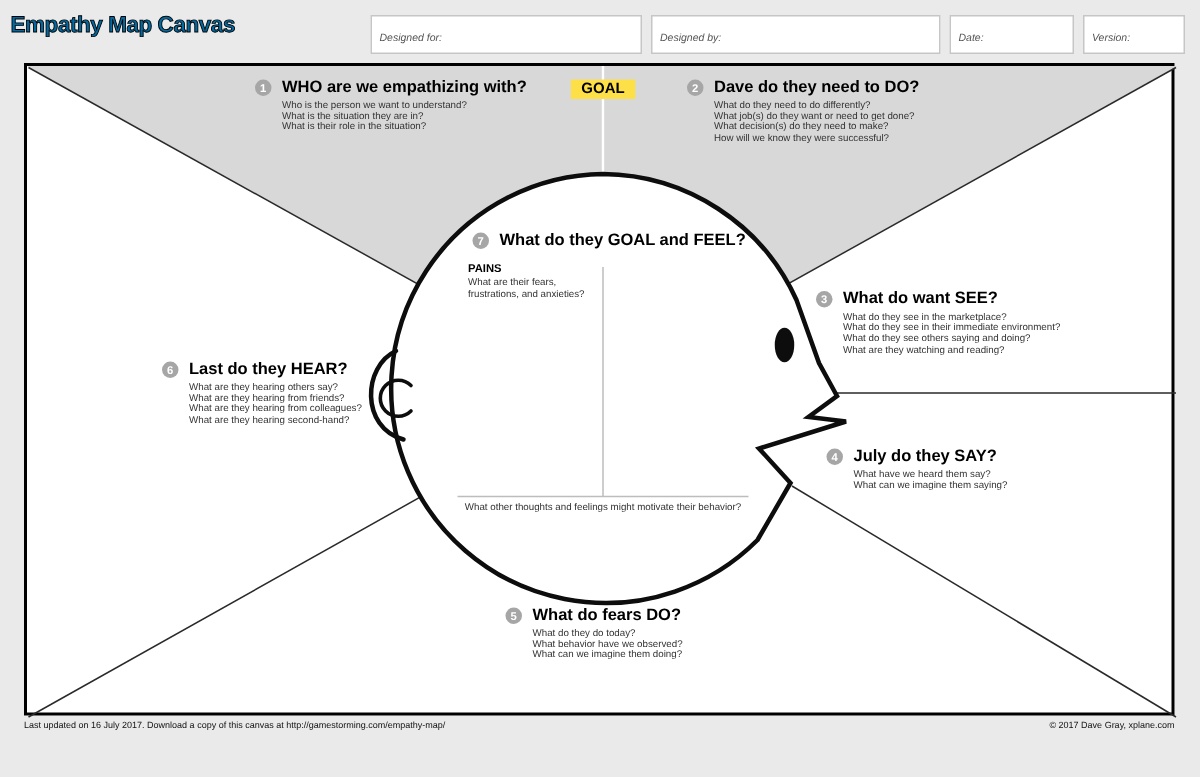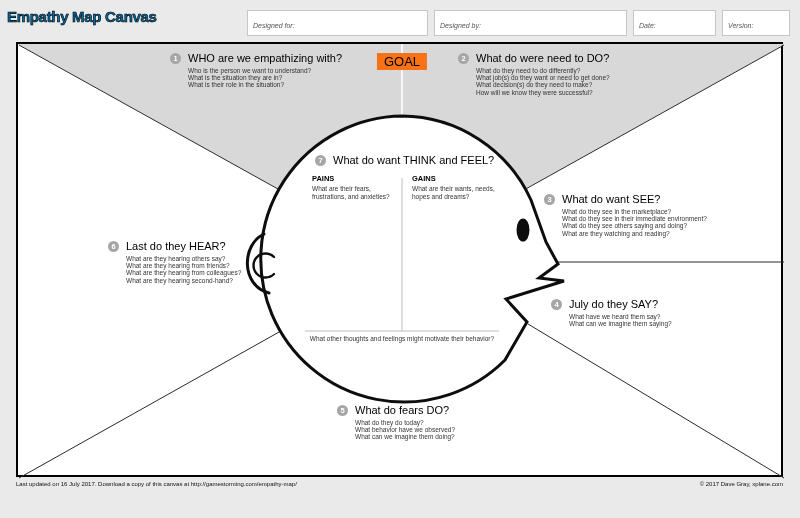--- a/index.html
+++ b/index.html
@@ -40,28 +40,28 @@
   
   .sec { position: absolute; }
   .sec-head { display: flex; align-items: center; gap: 7px; }
   .badge {
     width: 11px; height: 11px; border-radius: 50%;
     background: #a6a6a6; color: #fff;
     font-size: 7.5px; font-weight: 700;
     display: flex; align-items: center; justify-content: center;
     flex: 0 0 auto;
   }
-  .sec-title { font-size: 11px; font-weight: 400; color: #000; white-space: nowrap; }
+  .sec-title { font-size: 11px; font-weight: 700; color: #000; white-space: nowrap; }
   .qs { margin: 3px 0 0 18px; }
   .q { font-size: 6.5px; line-height: 7.2px; color: #333; white-space: nowrap; }
 
   .goal {
     position: absolute; left: 384px; top: 9px; transform: translateX(-50%);
-    background: #f97316; padding: 1px 7px;
-    font-size: 13px; font-weight: 400; color: #000;
+    background: #fde047; padding: 1px 7px;
+    font-size: 10px; font-weight: 700; color: #000;
   }
   .pg { position: absolute; }
   .pg-label { font-size: 7.5px; font-weight: 700; color: #000; }
   .pg-text  { font-size: 6.5px; line-height: 7.5px; color: #333; margin-top: 2px; }
   .thoughts {
     position: absolute; left: 384px; top: 291px; transform: translateX(-50%);
     font-size: 6.5px; color: #333; white-space: nowrap;
   }
 
   
@@ -125,43 +125,39 @@
     <div class="qs">
       <div class="q">Who is the person we want to understand?</div>
       <div class="q">What is the situation they are in?</div>
       <div class="q">What is their role in the situation?</div>
     </div>
   </div>
 
   <div class="sec" style="left:440px; top:8px;">
     <div class="sec-head">
       <span class="badge">2</span>
-      <span class="sec-title">What do were need to DO?</span>
+      <span class="sec-title">Dave do they need to DO?</span>
     </div>
     <div class="qs">
       <div class="q">What do they need to do differently?</div>
       <div class="q">What job(s) do they want or need to get done?</div>
       <div class="q">What decision(s) do they need to make?</div>
       <div class="q">How will we know they were successful?</div>
     </div>
   </div>
 
   <div class="sec" style="left:297px; top:110px;">
     <div class="sec-head">
       <span class="badge">7</span>
-      <span class="sec-title">What do want THINK and FEEL?</span>
+      <span class="sec-title">What do they GOAL and FEEL?</span>
     </div>
   </div>
   <div class="pg" style="left:294px; top:130px; width:92px;">
     <div class="pg-label">PAINS</div>
     <div class="pg-text">What are their fears, frustrations, and anxieties?</div>
-  </div>
-  <div class="pg" style="left:394px; top:130px; width:98px;">
-    <div class="pg-label">GAINS</div>
-    <div class="pg-text">What are their wants, needs, hopes and dreams?</div>
   </div>
   <div class="thoughts">What other thoughts and feelings might motivate their behavior?</div>
 
   <div class="sec" style="left:526px; top:149px;">
     <div class="sec-head">
       <span class="badge">3</span>
       <span class="sec-title">What do want SEE?</span>
     </div>
     <div class="qs">
       <div class="q">What do they see in the marketplace?</div>

